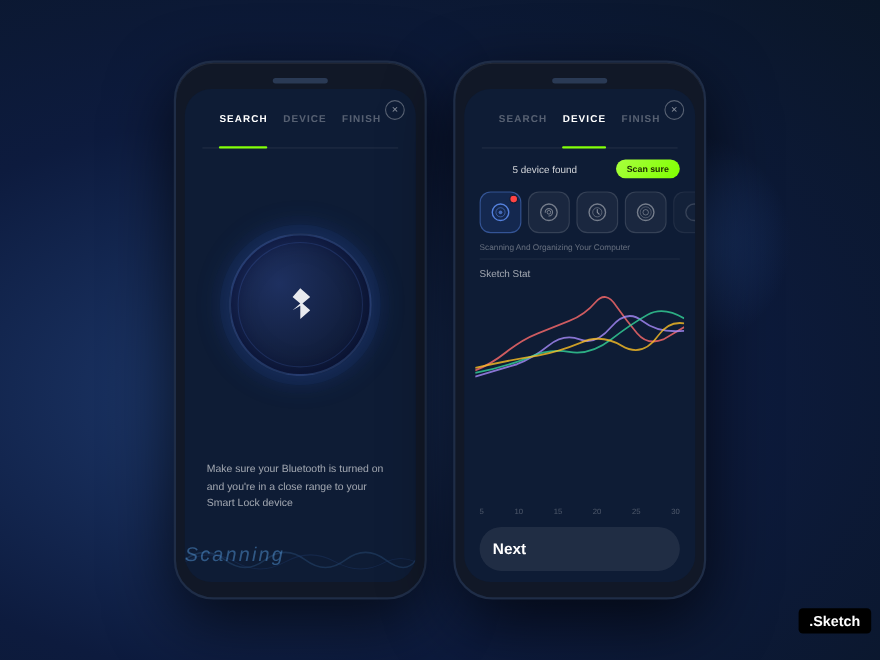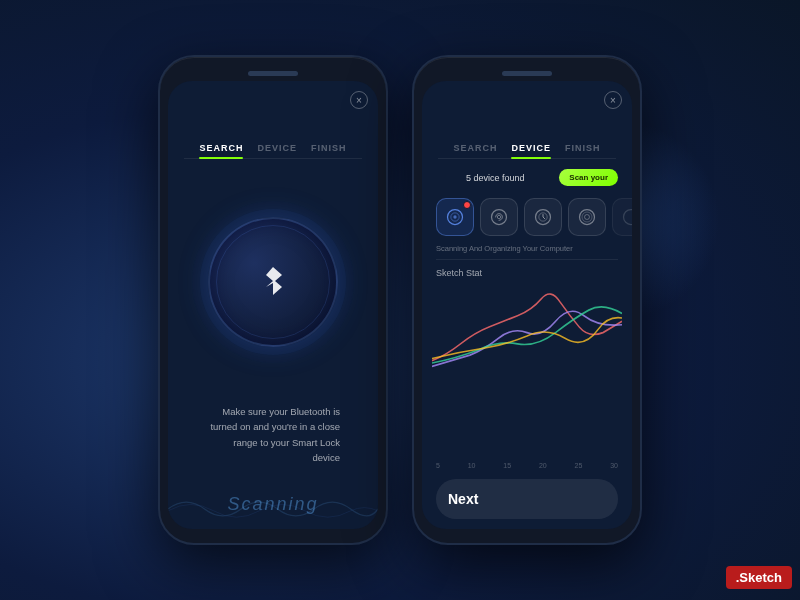--- a/index.html
+++ b/index.html
@@ -25,23 +25,23 @@
       position: absolute;
       right: 10%;
       top: 20%;
       width: 200px;
       height: 200px;
       background: radial-gradient(circle, rgba(40,80,150,0.5) 0%, transparent 70%);
       border-radius: 50%;
     }
     .sketch-badge {
       position: absolute;
-      bottom: 11px;
+      bottom: 24px;
       right: 8px;
-      background: #b91c1c;
+      background: #000000;
       color: #fff;
       font-size: 13px;
       font-weight: 700;
       padding: 4px 10px;
       border-radius: 4px;
       z-index: 100;
     }
     .phones-container {
       display: flex;
       gap: 24px;
@@ -109,23 +109,22 @@
       padding: 22px 16px 0;
       position: relative;
     }
     .tab {
       font-size: 9px;
       font-weight: 600;
       letter-spacing: 1px;
       color: rgba(255,255,255,0.3);
       cursor: pointer;
       text-transform: uppercase;
-      padding-bottom: 6px;
-      position: relative;
-      margin-top: 40px;
+      padding-bottom: 22px;
+      position: relative;
     }
     .tab.active {
       color: #fff;
     }
     .tab.active::after {
       content: '';
       position: absolute;
       bottom: 0;
       left: 0;
       right: 0;
@@ -171,33 +170,33 @@
       inset: 6px;
       border-radius: 50%;
       border: 1px solid rgba(100,150,255,0.15);
     }
     .bt-icon {
       color: rgba(255,255,255,0.9);
       font-size: 36px;
       line-height: 1;
     }
     .phone1-text {
-      text-align: right;
+      text-align: left;
       color: rgba(255,255,255,0.6);
       font-size: 9.5px;
       line-height: 1.6;
-      padding: 0 38px 14px;
+      padding: 0 20px 14px;
     }
     .scanning-bar {
       height: 50px;
       position: relative;
       overflow: hidden;
       display: flex;
       align-items: center;
-      justify-content: center;
+      justify-content: flex-start;
     }
     .scanning-text {
       color: rgba(100,180,255,0.4);
       font-size: 18px;
       font-style: italic;
       font-weight: 300;
       letter-spacing: 2px;
       z-index: 2;
       position: relative;
     }
@@ -358,21 +357,21 @@
 
       <div class="tabs">
         <span class="tab">SEARCH</span>
         <span class="tab active">DEVICE</span>
         <span class="tab">FINISH</span>
         <div class="tab-underline"></div>
       </div>
 
       <div class="device-found-row">
         <span class="device-found-text">5 device found</span>
-        <button class="scan-again-btn">Scan your</button>
+        <button class="scan-again-btn">Scan sure</button>
       </div>
 
       <div class="devices-row">
 
         <div class="device-icon selected">
           <div class="red-dot"></div>
           <svg viewBox="0 0 24 24" fill="none">
             <circle cx="12" cy="12" r="9" stroke="rgba(100,150,255,0.8)" stroke-width="1.5"></circle>
             <circle cx="12" cy="12" r="5" stroke="rgba(100,150,255,0.5)" stroke-width="1"></circle>
             <circle cx="12" cy="12" r="2" fill="rgba(100,150,255,0.6)"></circle>

